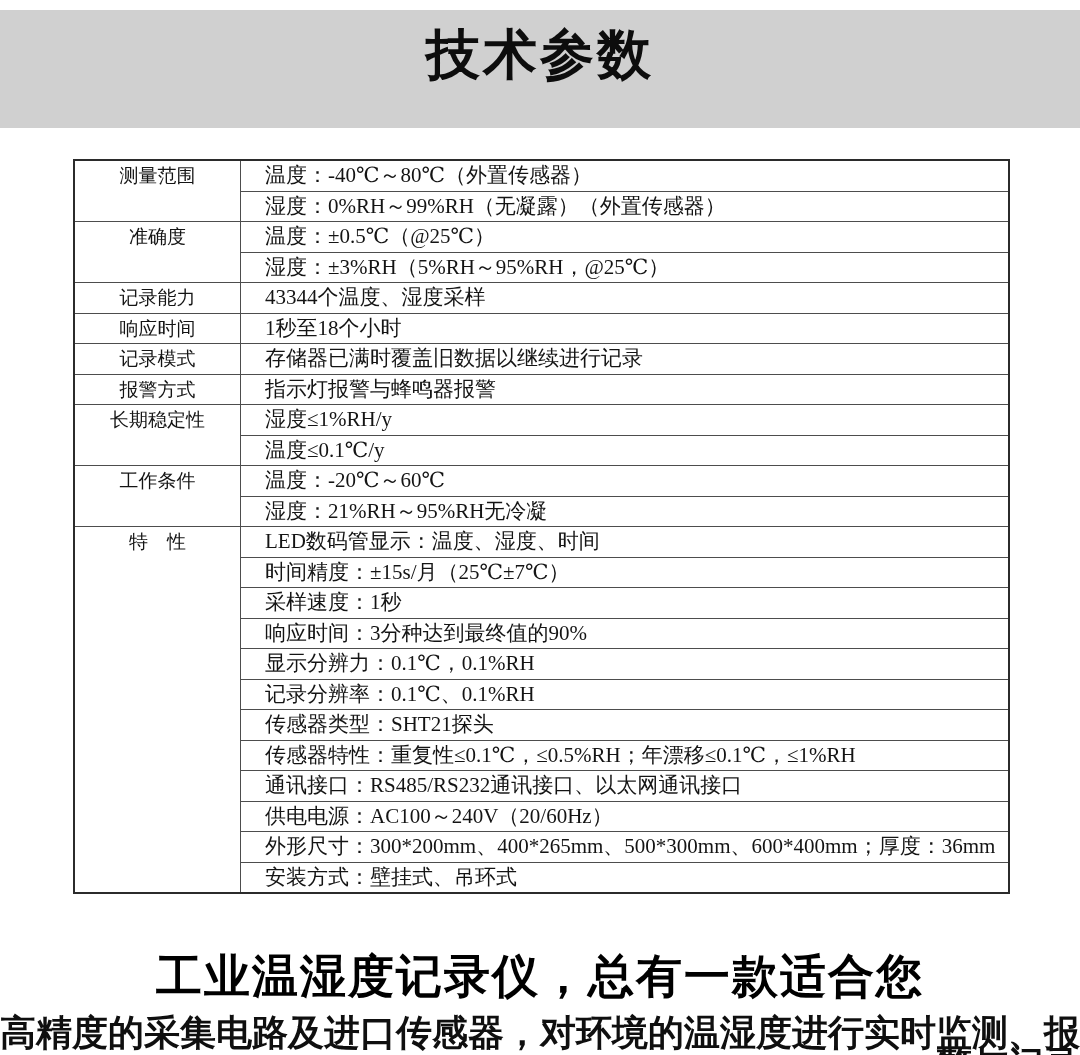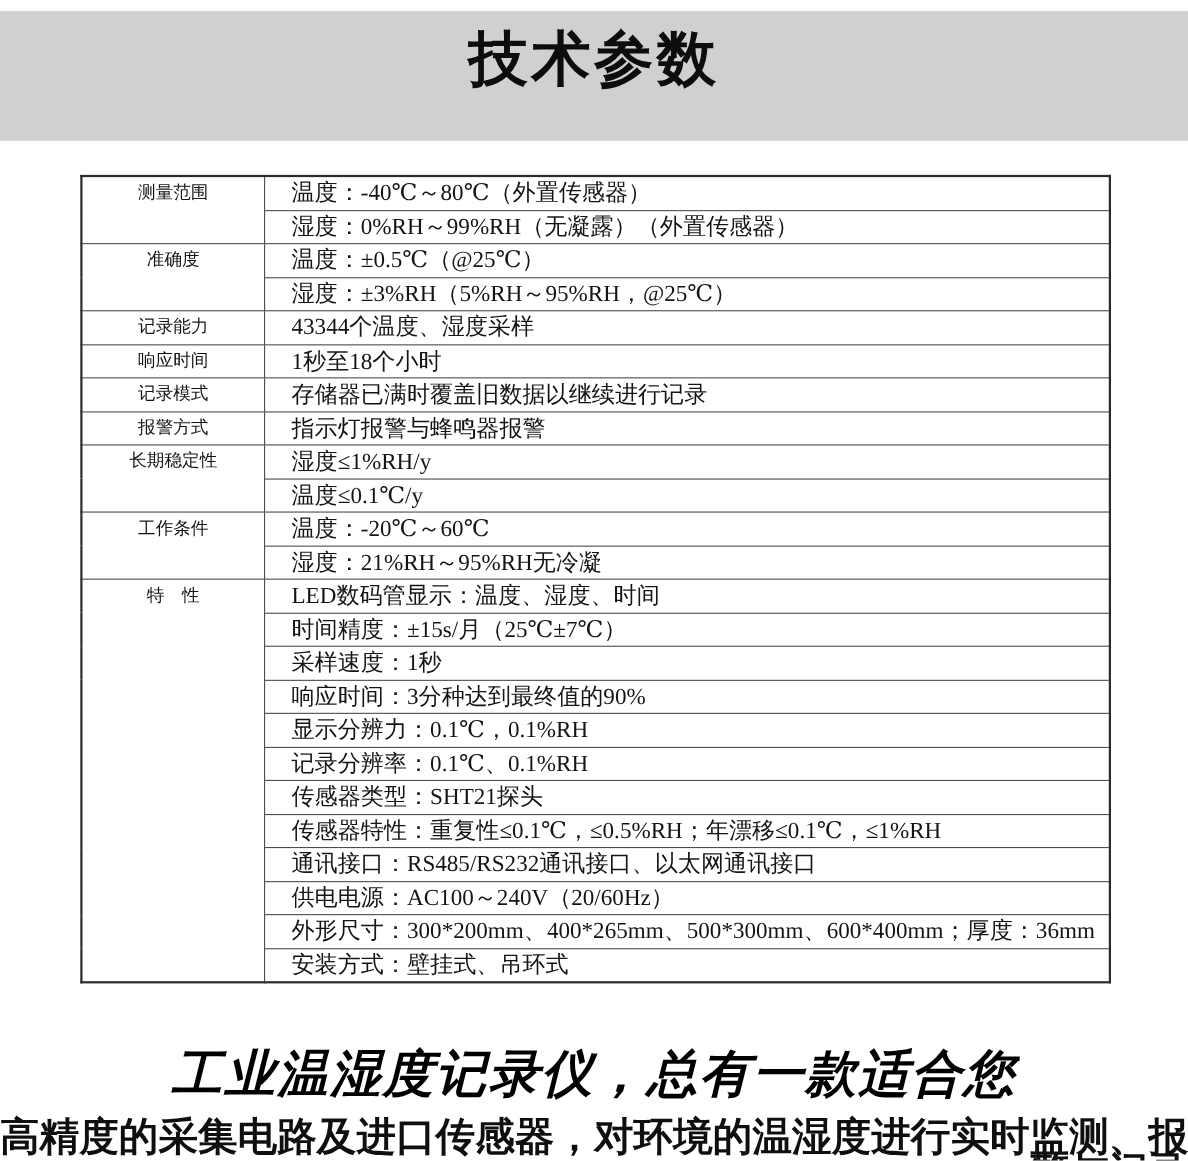--- a/index.html
+++ b/index.html
@@ -54,35 +54,34 @@
     font-size: 21px;
     line-height: 29.5px;
     padding: 0;
     white-space: nowrap;
     overflow: hidden;
   }
   table.spec td.label {
     width: 165px;
     text-align: center;
     vertical-align: top;
-    font-size: 16px;
+    font-size: 19px;
   }
   table.spec td.value {
     padding-left: 24px;
   }
   
   .footer-title {
     margin: 56px 0 0 0;
     text-align: center;
     font-size: 46px;
     line-height: 52px;
     font-weight: bold;
     letter-spacing: 2px;
     color: #000000;
-    font-style: italic;
   }
   .footer-sub {
     margin: 15px 0 0 0;
     text-align: right;
     font-size: 36px;
     line-height: 32px;
     font-weight: bold;
     color: #0f0f0f;
   }
 </style>

